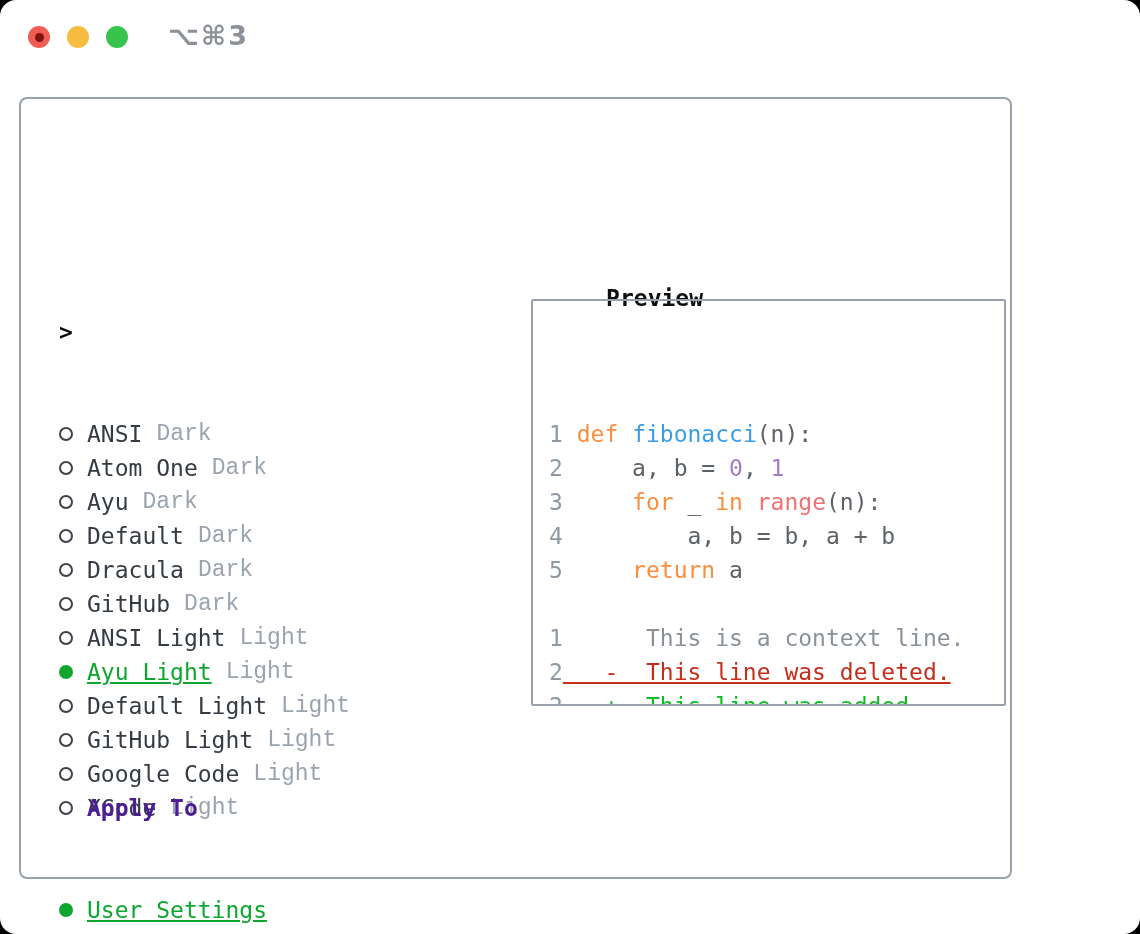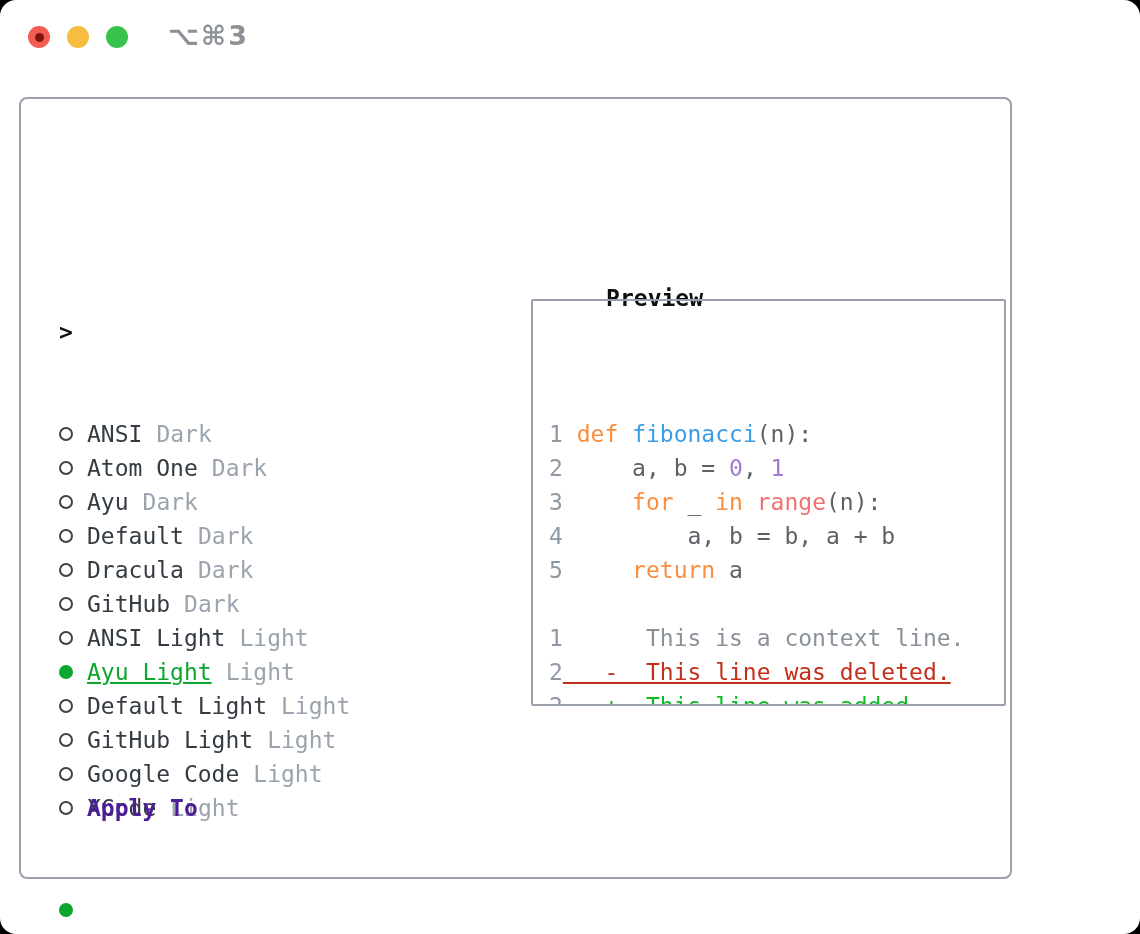--- a/index.html
+++ b/index.html
@@ -56,21 +56,21 @@
   .prefix { font-weight: bold; color: var(--heading-black, #0d0f11); }
   .circle {
     width: 14px; height: 14px; border-radius: 50%;
     border: 2px solid #3c434b;
   }
   .circle.filled { background: var(--accent-green, #0da62f); border-color: var(--accent-green, #0da62f); }
   .hdr  { font-weight: bold; color: var(--heading-black, #0d0f11); }
   .hdr2 { font-weight: bold; color: #4c1d95; }
   .name { color: var(--text-dark, #343b43); }
   .name.selected { color: var(--accent-green, #0da62f); text-decoration: underline; }
-  .variant { color: var(--muted-gray, #9aa3ae); margin-left: 14px; }
+  .variant { color: var(--muted-gray, #9aa3ae); margin-left: 14px; font-family: Liberation Mono, monospace; }
 
   
   .preview-title { position: absolute; left: 502px; top: 148px; text-align: right; }
   .preview-box {
     position: absolute; left: 510px; top: 200px;
     width: 475px; height: 407px;
     border: 2px solid var(--border-gray, #9aa1ab);
     border-radius: 2px;
     padding: 48px 0 0 16px;
     overflow: hidden;
@@ -109,21 +109,21 @@
         <span class="gutter"><span class="prefix">&gt;</span></span>
       </div>
       <div id="theme-items"><div class="row"><span class="gutter"><span class="circle"></span></span><span class="name">ANSI</span><span class="variant">Dark</span></div><div class="row"><span class="gutter"><span class="circle"></span></span><span class="name">Atom One</span><span class="variant">Dark</span></div><div class="row"><span class="gutter"><span class="circle"></span></span><span class="name">Ayu</span><span class="variant">Dark</span></div><div class="row"><span class="gutter"><span class="circle"></span></span><span class="name">Default</span><span class="variant">Dark</span></div><div class="row"><span class="gutter"><span class="circle"></span></span><span class="name">Dracula</span><span class="variant">Dark</span></div><div class="row"><span class="gutter"><span class="circle"></span></span><span class="name">GitHub</span><span class="variant">Dark</span></div><div class="row"><span class="gutter"><span class="circle"></span></span><span class="name">ANSI Light</span><span class="variant">Light</span></div><div class="row"><span class="gutter"><span class="circle filled"></span></span><span class="name selected">Ayu Light</span><span class="variant">Light</span></div><div class="row"><span class="gutter"><span class="circle"></span></span><span class="name">Default Light</span><span class="variant">Light</span></div><div class="row"><span class="gutter"><span class="circle"></span></span><span class="name">GitHub Light</span><span class="variant">Light</span></div><div class="row"><span class="gutter"><span class="circle"></span></span><span class="name">Google Code</span><span class="variant">Light</span></div><div class="row"><span class="gutter"><span class="circle"></span></span><span class="name">XCode</span><span class="variant">Light</span></div></div>
     </div>
 
     <div class="apply-col mono">
       <div class="row">
         <span class="gutter"></span>
         <span class="hdr2">Apply To</span>
       </div>
-      <div id="apply-options"><div class="row"><span class="gutter"><span class="circle filled"></span></span></div><div class="row"><span class="name">Workspace Settings</span></div></div>
+      <div id="apply-options"><div class="row"><span class="gutter"><span class="circle filled"></span></span><span class="name selected">User Settings</span></div><div class="row"><span class="name">Workspace Settings</span></div></div>
     </div>
 
     <div class="footer mono">
       <div class="row">(Use Enter to select, Tab to</div>
       
     </div>
 
     <div class="preview-title mono">
       <span class="hdr">Preview</span>
     </div>

